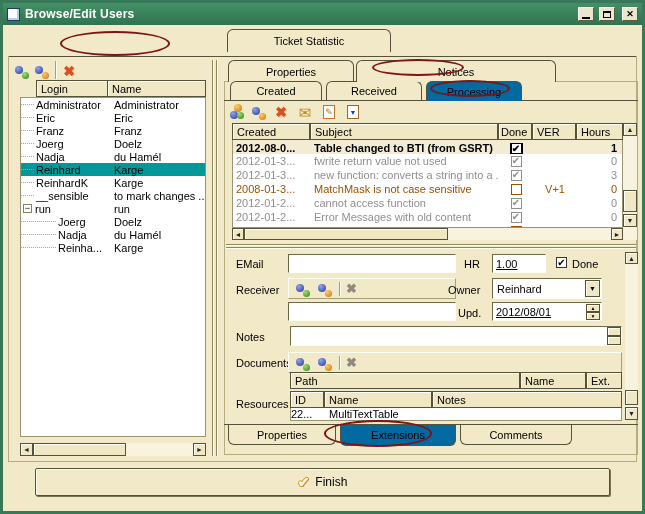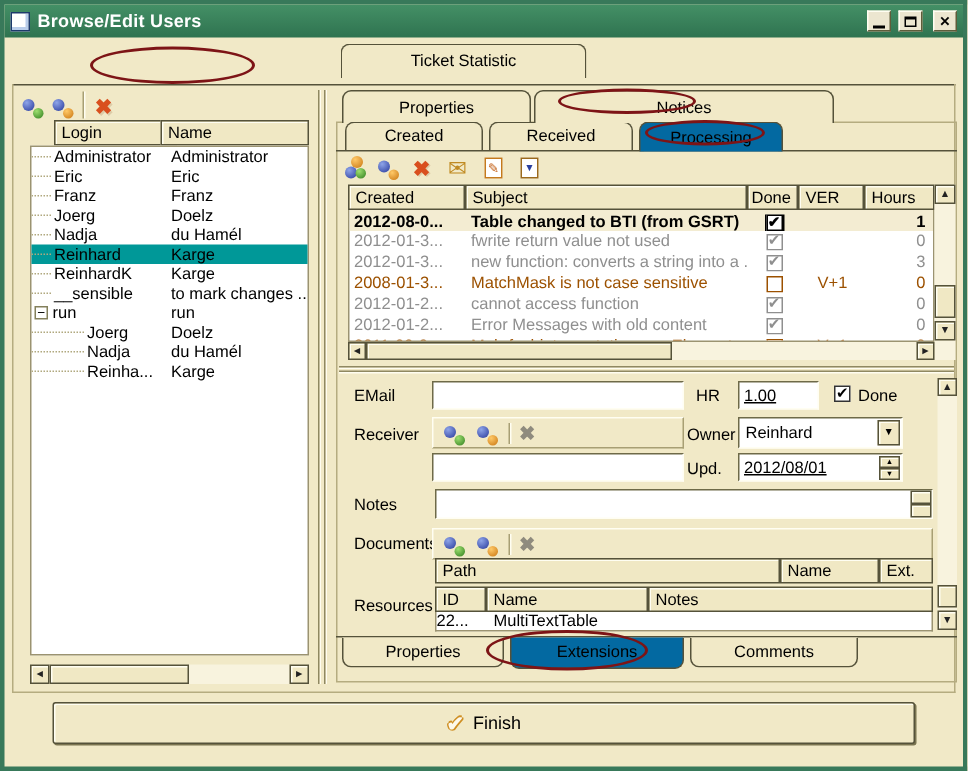--- a/index.html
+++ b/index.html
@@ -403,21 +403,21 @@
         <i class="b-blue"></i>
         <i class="b-green"></i>
       </span>
     <span class="balls">
         <i class="b-blue"></i>
         <i class="b-orange"></i>
       </span>
     <span style="width:1px;height:14px;background:#a89f74;box-shadow:1px 0 0 #fffef2"></span>
     <span class="xgray">✖</span>
   </div>
-  <span class="label" style="left:458px;top:284px">Owner</span>
+  <span class="label" style="left:448px;top:284px">Owner</span>
   <div class="sunk" style="position:absolute;left:492px;top:278px;width:110px;height:21px;display:flex;align-items:center;padding:0 4px">
     <span>Reinhard</span>
   </div>
   <div class="combo-btn" style="left:585px;top:280px;width:15px;height:17px">
       <span>▼</span>
     </div>
 
   <input class="sunk" style="left: 288px; top: 302px; width: 168px; height: 19px;" value="">
   <span class="label" style="left:458px;top:307px">Upd.</span>
   <input class="sunk" style="left: 492px; top: 302px; width: 110px; height: 19px;" value="2012/08/01">

